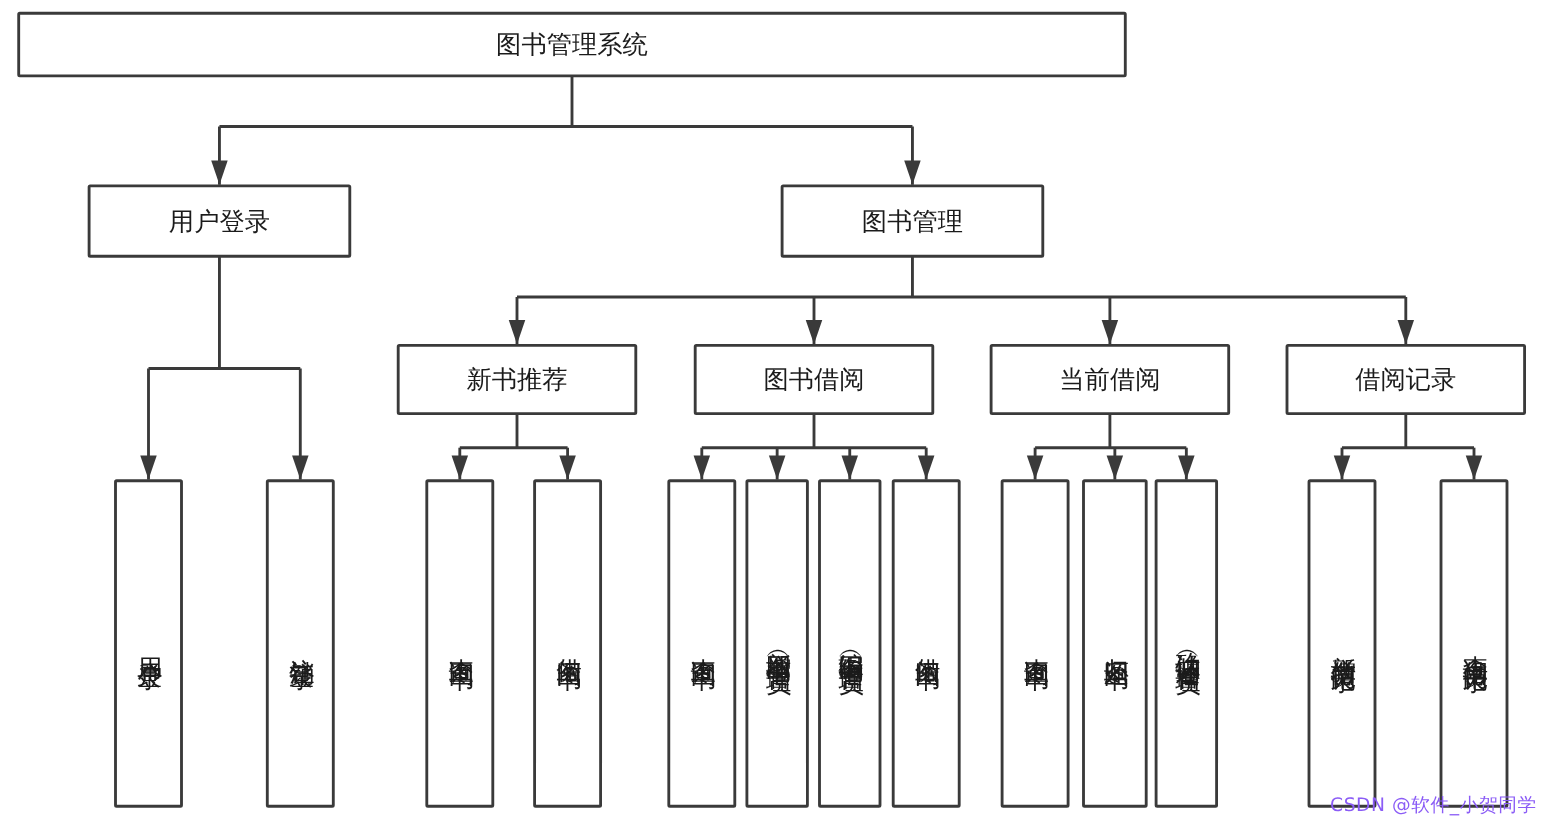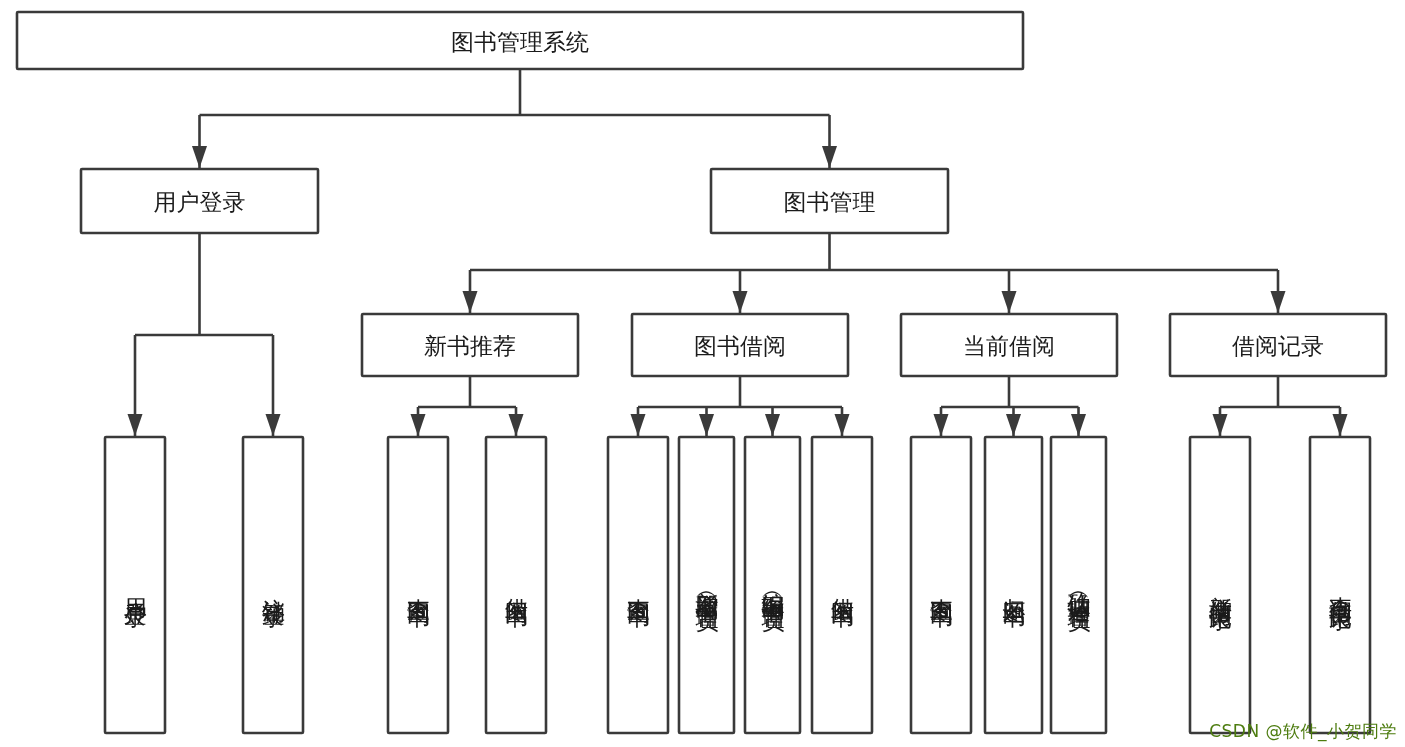--- a/index.html
+++ b/index.html
@@ -63,21 +63,21 @@
     display: flex;
     align-items: center;
     justify-content: center;
   }
   .watermark {
     position: absolute;
     right: 8px;
     bottom: 4px;
     font-family: "DejaVu Sans", "Liberation Sans", sans-serif;
     font-size: 17px;
-    color: #4d7c0f;
+    color: #8b5cf6;
     letter-spacing: 0.5px;
     white-space: nowrap;
   }
 </style>
 </head>
 <body>
 
 <div id="diagram-root">
 
   <svg class="canvas" viewBox="0 0 1405 747">

